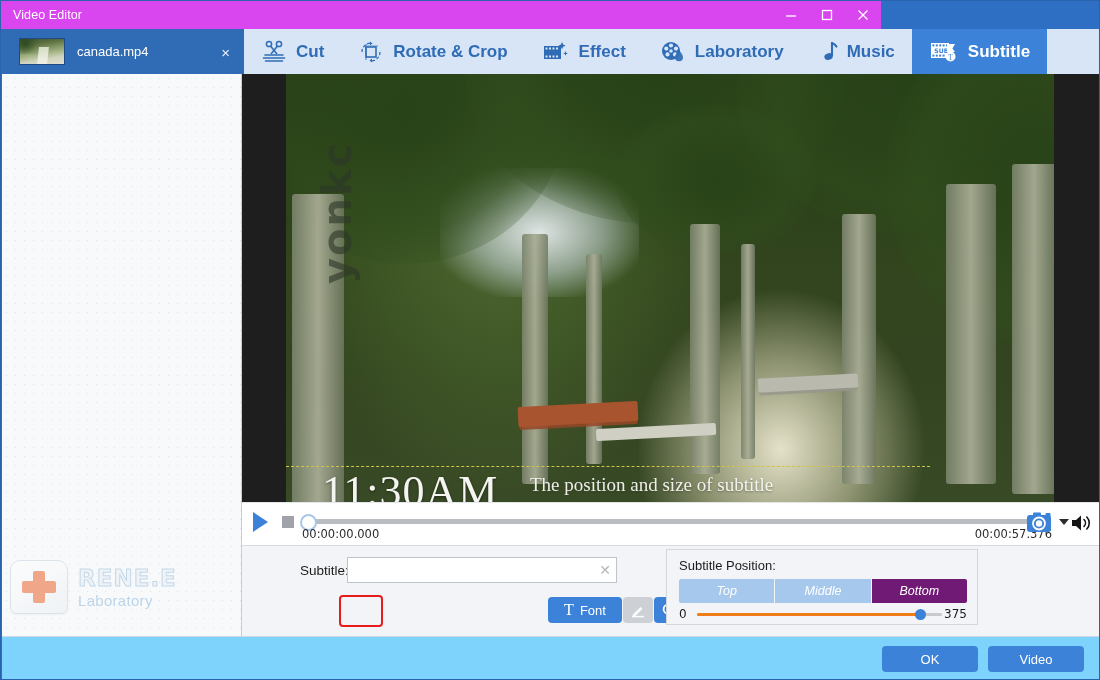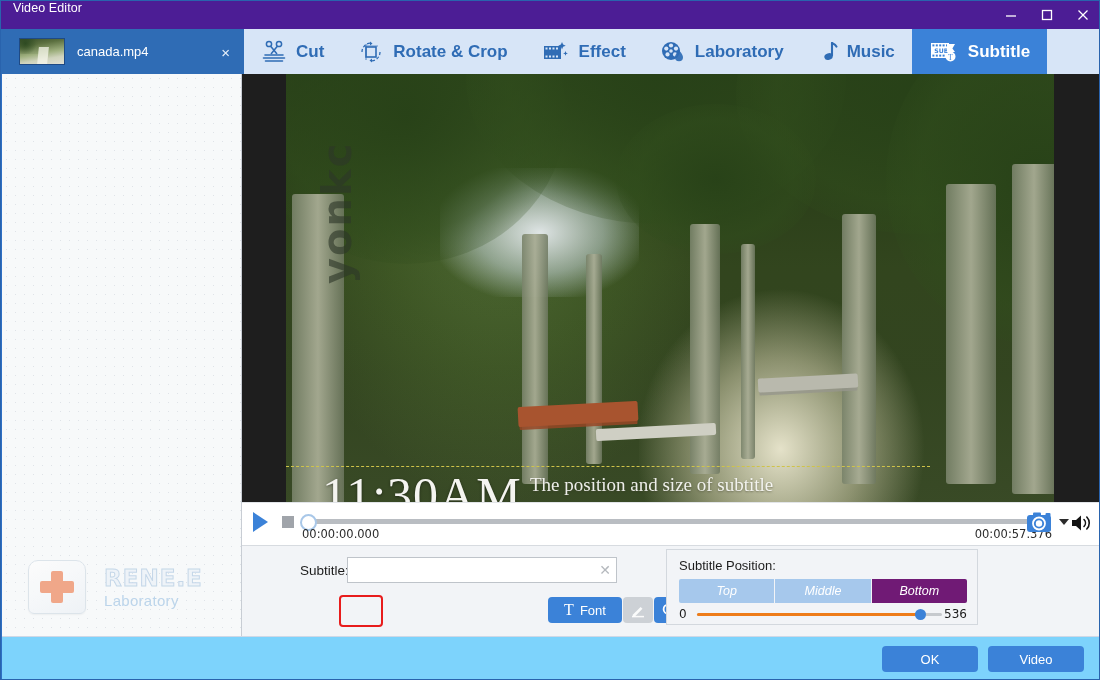--- a/index.html
+++ b/index.html
@@ -13,23 +13,23 @@
     position: relative;
     width: 1100px; height: 680px;
     background: #2e6fc4;
     border: 1px solid #2963ad;
     box-sizing: border-box;
     overflow: hidden;
   }
 
   
   .titlebar {
-    position: absolute; left: 0; top: 0; width: 1100px; height: 28px;
-    background: #4c1d95;
-    display: flex; align-items: flex-start;
+    position: absolute; left: 0; top: 0; width: 880px; height: 28px;
+    background: #d946ef;
+    display: flex; align-items: center;
   }
   .titlebar-text {
     color: #ffffff; font-size: 12.5px; margin-left: 12px;
     letter-spacing: .1px;
   }
   .win-btns {
     position: absolute; right: 0; top: 0; height: 28px;
     display: flex; align-items: center;
   }
   .win-btn {
@@ -91,22 +91,22 @@
   
   .leftpanel {
     position: absolute; left: 1px; top: 73px; width: 240px; height: 562px;
     background: #f7f9fa;
     background-image: radial-gradient(circle, #dfe3e8 0.6px, transparent 0.7px);
     background-size: 9px 9px;
     border-right: 1px solid #c8cdd4;
     box-sizing: border-box;
   }
   .watermark {
-    position: absolute; left: 26px; bottom: 22px;
-    display: flex; align-items: center; gap: 18px;
+    position: absolute; left: 8px; bottom: 22px;
+    display: flex; align-items: center; gap: 10px;
     opacity: .95;
   }
   .wm-badge {
     width: 56px; height: 52px;
     background: linear-gradient(150deg,#fdfdfd,#eef2f6);
     border: 1px solid #dbe3ea;
     border-radius: 10px 10px 6px 6px;
     position: relative;
     box-shadow: 0 1px 2px rgba(0,0,0,.05);
   }
@@ -178,21 +178,21 @@
     transform: rotate(-90deg); transform-origin: left top;
     letter-spacing: 2px;
   }
   .burn-text {
     position: absolute; color: #f4f4f0;
     font-family: "Liberation Serif", serif;
     text-shadow: 0 1px 3px rgba(0,0,0,.45);
     letter-spacing: 1px;
     white-space: nowrap;
   }
-  .burn-time { left: 36px; top: 392px; font-size: 50px; }
+  .burn-time { left: 36px; top: 392px; font-size: 44px; }
 
   .sub-box {
     position: absolute; left: 0px; bottom: 0px; width: 644px; height: 36px;
     border-top: 1px dashed #cfc34a;
     box-sizing: border-box;
     text-align: right;
   }
   .sub-preview {
     position: absolute; left: 244px; top: 7px;
     color: rgba(252,252,250,.92);
@@ -629,21 +629,21 @@
         <div class="seg-item">Top</div>
         <div class="seg-item">Middle</div>
         <div class="seg-item on">Bottom</div>
       </div>
       <div class="slider-row">
         <span class="sl-min">0</span>
         <div class="sl-track">
           <div class="sl-fill"></div>
           <div class="sl-knob"></div>
         </div>
-        <span class="sl-max">536</span>
+        <span class="sl-max">375</span>
       </div>
     </div>
   </div>
 
   <div class="highlight-ring"></div>
 
   <div class="footer">
     <div class="foot-btn btn-ok">OK</div>
     <div class="foot-btn btn-cancel">Video</div>
   </div>

